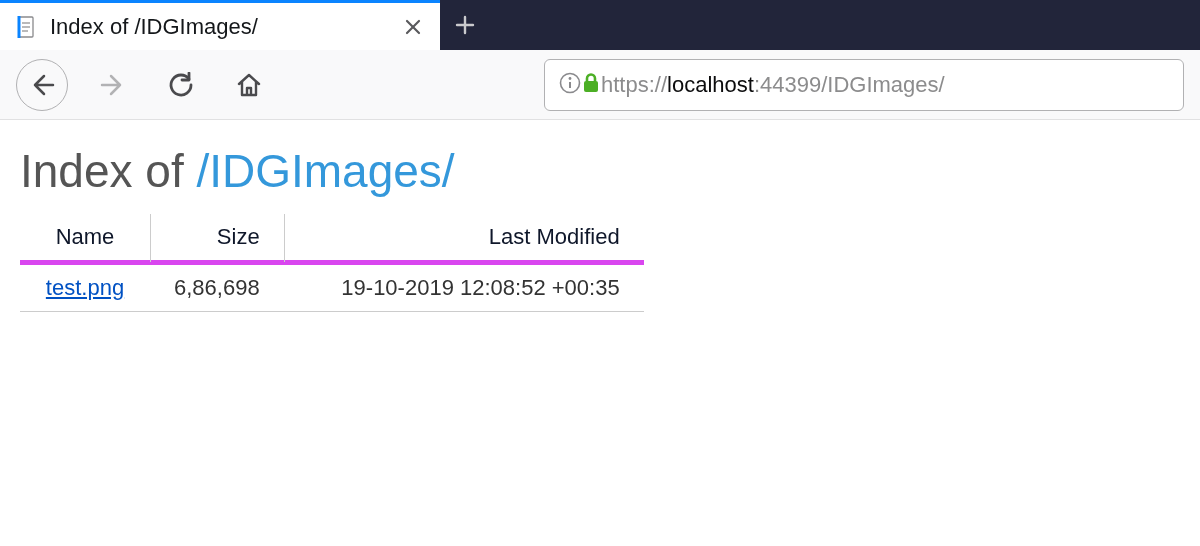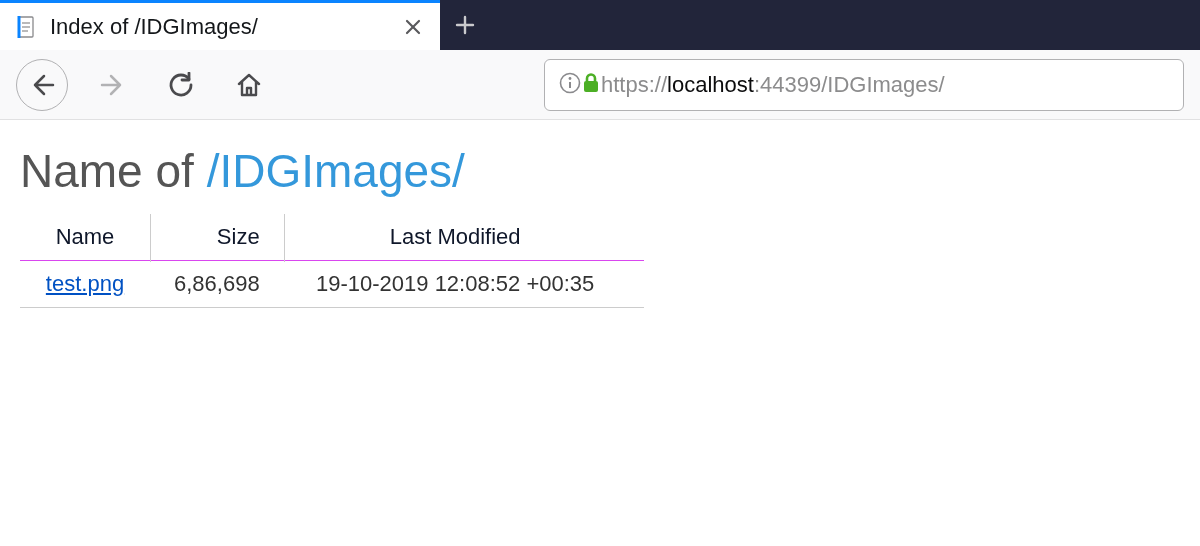--- a/index.html
+++ b/index.html
@@ -131,40 +131,40 @@
       color: #0f172a;
       padding: 8px 24px 10px 24px;
       text-align: center;
     }
     table.listing td {
       padding: 10px 24px;
       text-align: center;
       color: #333;
     }
     table.listing tbody tr {
-      border-top: 1px solid #d946ef;
+      border-top: 5px solid #d946ef;
     }
     table.listing tbody tr:last-child {
       border-bottom: 1px solid #ccc;
     }
     .file-link {
       color: #0051c3;
       text-decoration: underline;
       cursor: pointer;
     }
     .listing th.col-name, .listing td.col-name {
       text-align: center;
       min-width: 130px;
     }
     .listing th.col-size, .listing td.col-size {
       text-align: right;
       min-width: 130px;
     }
     .listing th.col-modified, .listing td.col-modified {
-      text-align: center;
+      text-align: right;
       min-width: 360px;
       padding-left: 7px;
     }
     table.listing thead th + th {
       position: relative;
     }
     table.listing thead th + th::before {
       content: "";
       position: absolute;
       left: 0;
@@ -242,21 +242,21 @@
       </svg>
     </span>
     <span class="url-text">
       <span class="scheme">https://</span><span class="host">localhost</span><span class="port">:44399</span><span class="path">/IDGImages/</span>
     </span>
   </div>
 </div>
 
 <div class="page-content">
   <h1 class="page-heading">
-    <span>Name of </span><span class="path-part">/IDGImages/</span>
+    <span>Index of </span><span class="path-part">/IDGImages/</span>
   </h1>
 
   <table class="listing">
     <thead>
       <tr>
         <th class="col-name">Name</th>
         <th class="col-size">Size</th>
         <th class="col-modified">Last Modified</th>
       </tr>
     </thead>

